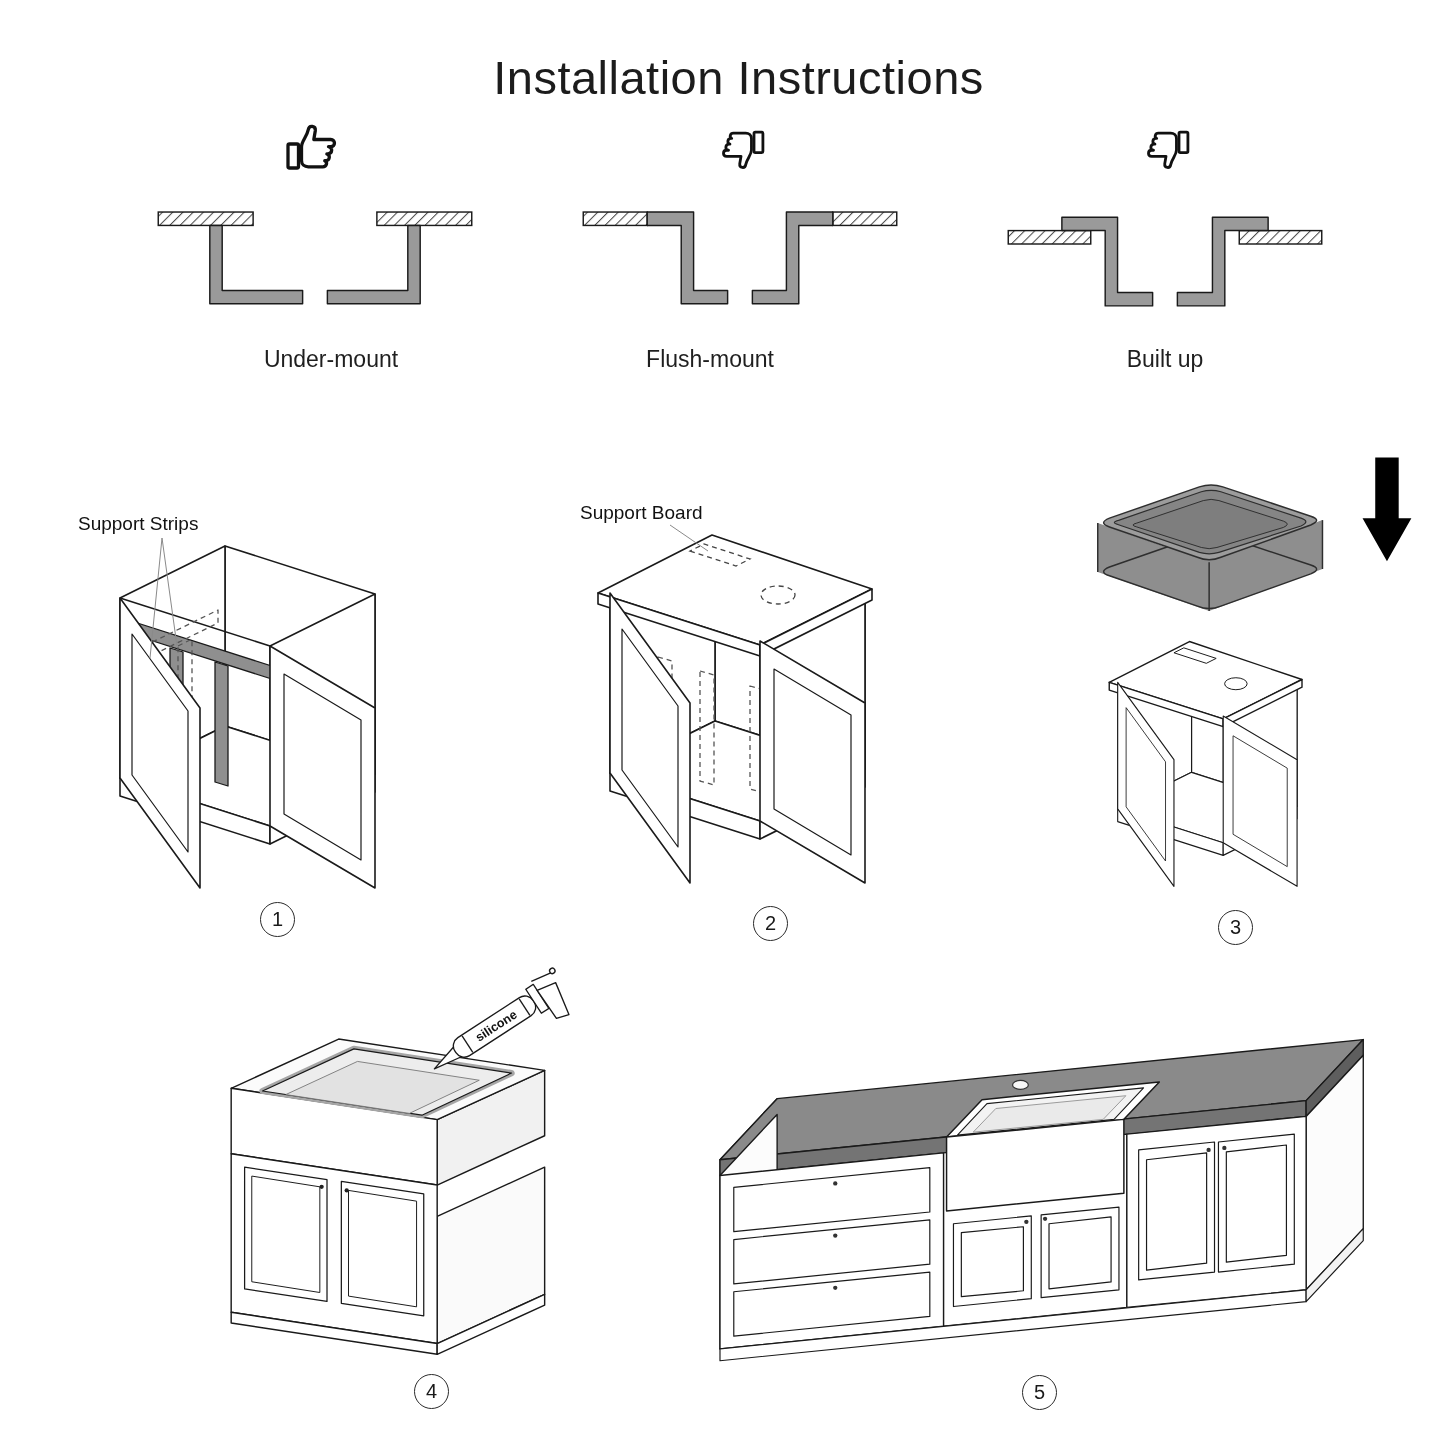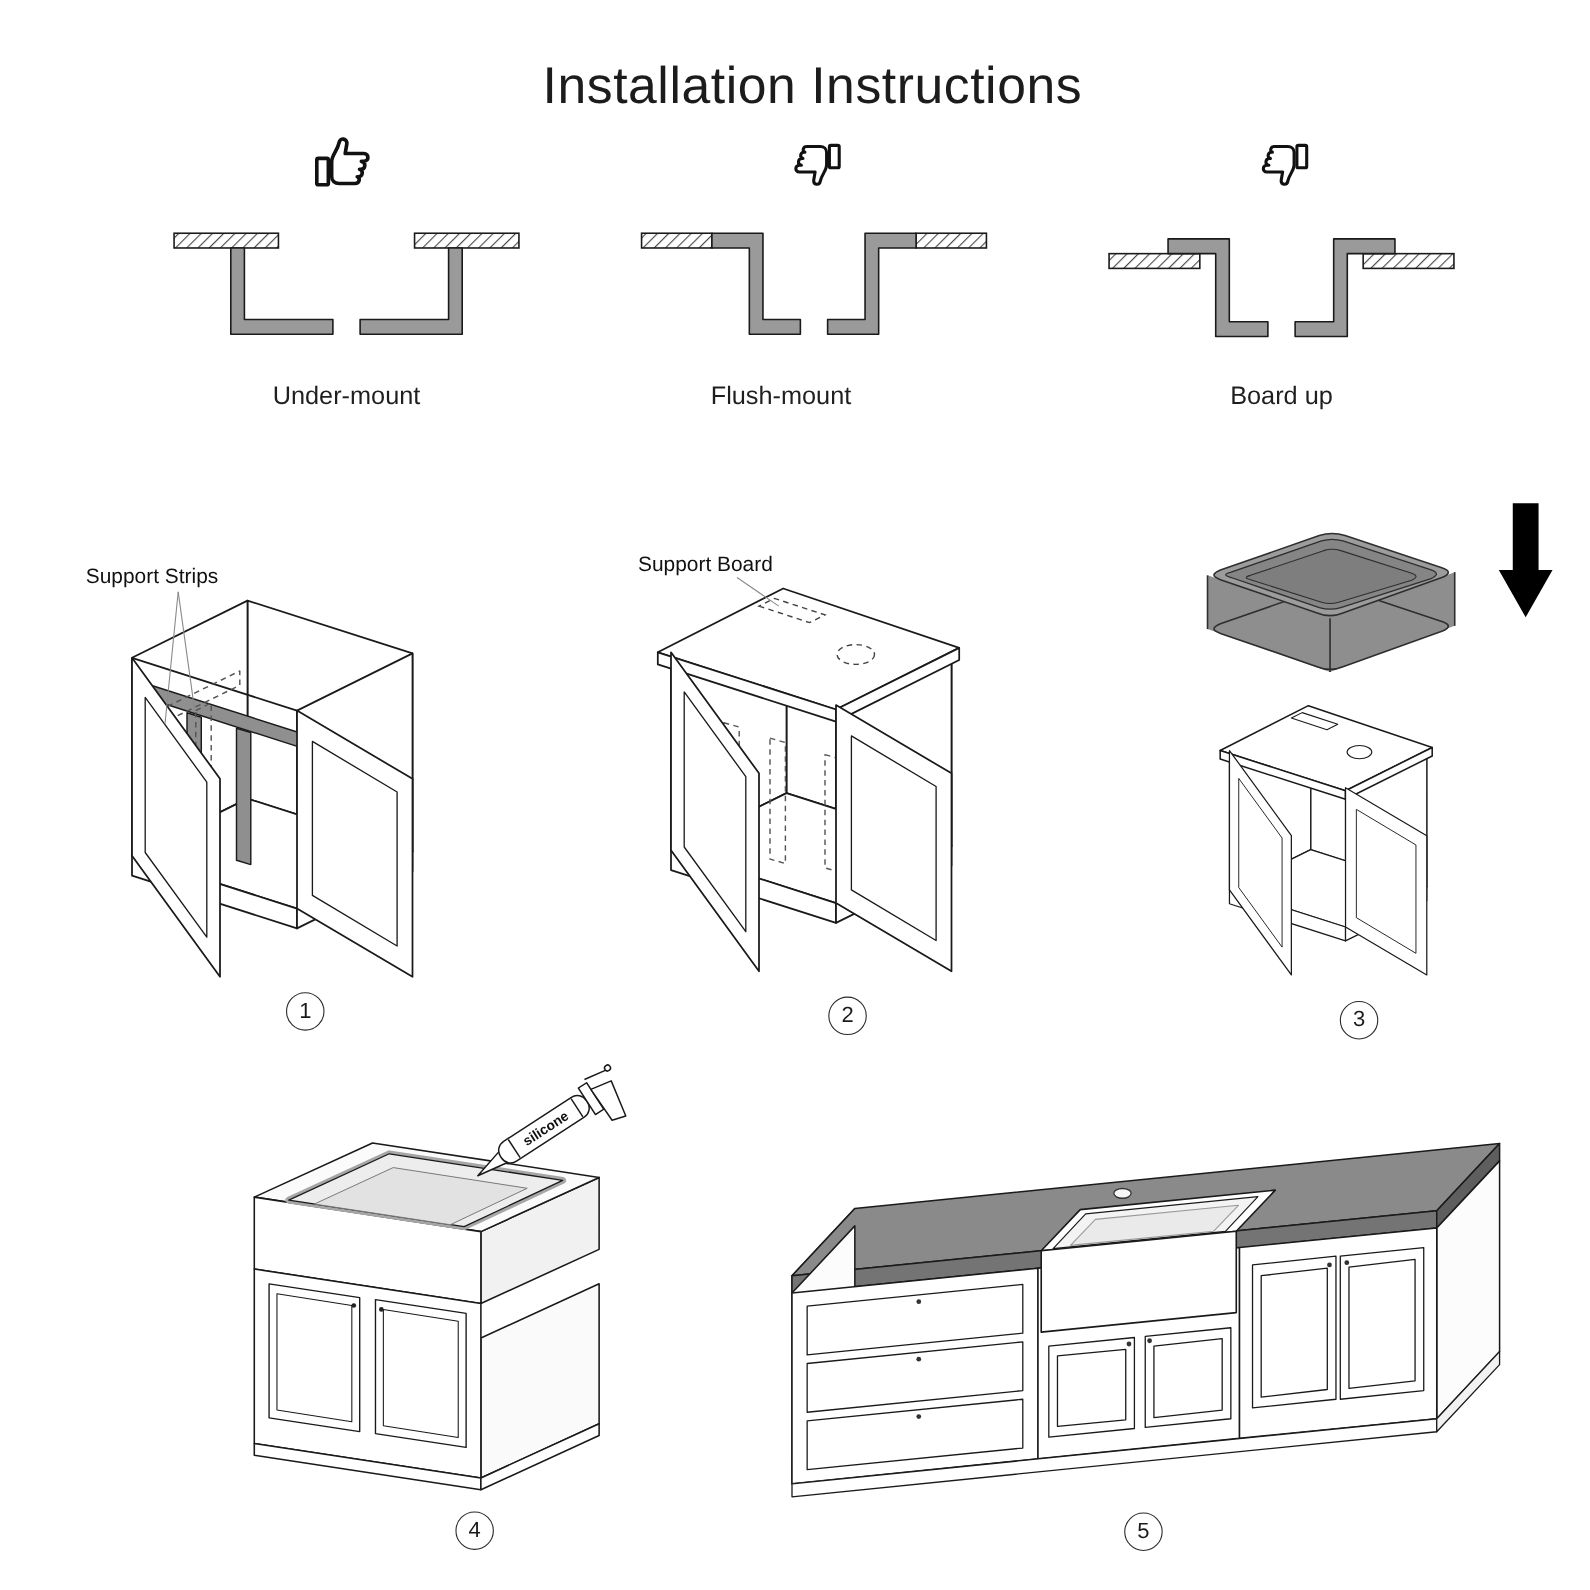--- a/index.html
+++ b/index.html
@@ -52,21 +52,21 @@
   <div>
     <svg class="fig" style="left:282px;top:114px" width="66" height="66" viewBox="0 0 44 44">
         <use href="#thumb-hand"></use>
       </svg>
     <svg class="fig" style="left:150px;top:183px" width="330" height="155" viewBox="0 0 320 150">
       <rect x="8" y="28" width="92" height="13" fill="url(#hatch)" stroke="#1a1a1a" stroke-width="1.4"></rect>
       <rect x="220" y="28" width="92" height="13" fill="url(#hatch)" stroke="#1a1a1a" stroke-width="1.4"></rect>
       <path d="M58 41 L70 41 L70 104 L148 104 L148 117 L58 117 Z" fill="#9a9a9a" stroke="#1a1a1a" stroke-width="1.4" stroke-linejoin="round"></path>
       <path d="M262 41 L250 41 L250 104 L172 104 L172 117 L262 117 Z" fill="#9a9a9a" stroke="#1a1a1a" stroke-width="1.4" stroke-linejoin="round"></path>
     </svg>
-    <div class="mount-label" style="left:165px;top:346px;width:300px">Under-mount</div>
+    <div class="mount-label" style="left:181px;top:346px;width:300px">Under-mount</div>
   </div>
 
   <div>
     <svg class="fig" style="left:712px;top:122px" width="56" height="56" viewBox="0 0 44 44">
         <use href="#thumb-hand" transform="rotate(180 22 22)"></use>
       </svg>
     <svg class="fig" style="left:575px;top:183px" width="330" height="155" viewBox="0 0 320 150">
       <rect x="8" y="28" width="62" height="13" fill="url(#hatch)" stroke="#1a1a1a" stroke-width="1.4"></rect>
       <rect x="250" y="28" width="62" height="13" fill="url(#hatch)" stroke="#1a1a1a" stroke-width="1.4"></rect>
       <path d="M70 28 L115 28 L115 104 L148 104 L148 117 L103 117 L103 41 L70 41 Z" fill="#9a9a9a" stroke="#1a1a1a" stroke-width="1.4" stroke-linejoin="round"></path>
@@ -78,21 +78,21 @@
   <div>
     <svg class="fig" style="left:1137px;top:122px" width="56" height="56" viewBox="0 0 44 44">
         <use href="#thumb-hand" transform="rotate(180 22 22)"></use>
       </svg>
     <svg class="fig" style="left:1000px;top:183px" width="330" height="155" viewBox="0 0 320 150">
       <rect x="8" y="46" width="80" height="13" fill="url(#hatch)" stroke="#1a1a1a" stroke-width="1.4"></rect>
       <rect x="232" y="46" width="80" height="13" fill="url(#hatch)" stroke="#1a1a1a" stroke-width="1.4"></rect>
       <path d="M60 33 L114 33 L114 106 L148 106 L148 119 L102 119 L102 46 L60 46 Z" fill="#9a9a9a" stroke="#1a1a1a" stroke-width="1.4" stroke-linejoin="round"></path>
       <path d="M260 33 L206 33 L206 106 L172 106 L172 119 L218 119 L218 46 L260 46 Z" fill="#9a9a9a" stroke="#1a1a1a" stroke-width="1.4" stroke-linejoin="round"></path>
     </svg>
-    <div class="mount-label" style="left:1015px;top:346px;width:300px">Board up</div>
+    <div class="mount-label" style="left:1015px;top:346px;width:300px">Built up</div>
   </div>
 
   <svg class="fig" style="left:50px;top:448px" width="440" height="480" viewBox="0 0 440 480">
     <use href="#cab-body"></use>
     <g fill="#8f8f8f" stroke="#1a1a1a" stroke-width="1.3" stroke-linejoin="round">
       <path d="M78 172 L228 220 L228 233 L78 185 Z"></path>
       <path d="M120 200 L133 204 L133 324 L120 320 Z"></path>
       <path d="M165 214 L178 218 L178 338 L165 334 Z"></path>
     </g>
     <g fill="none" stroke="#555" stroke-width="1.3" stroke-dasharray="5 4" stroke-linejoin="round">

